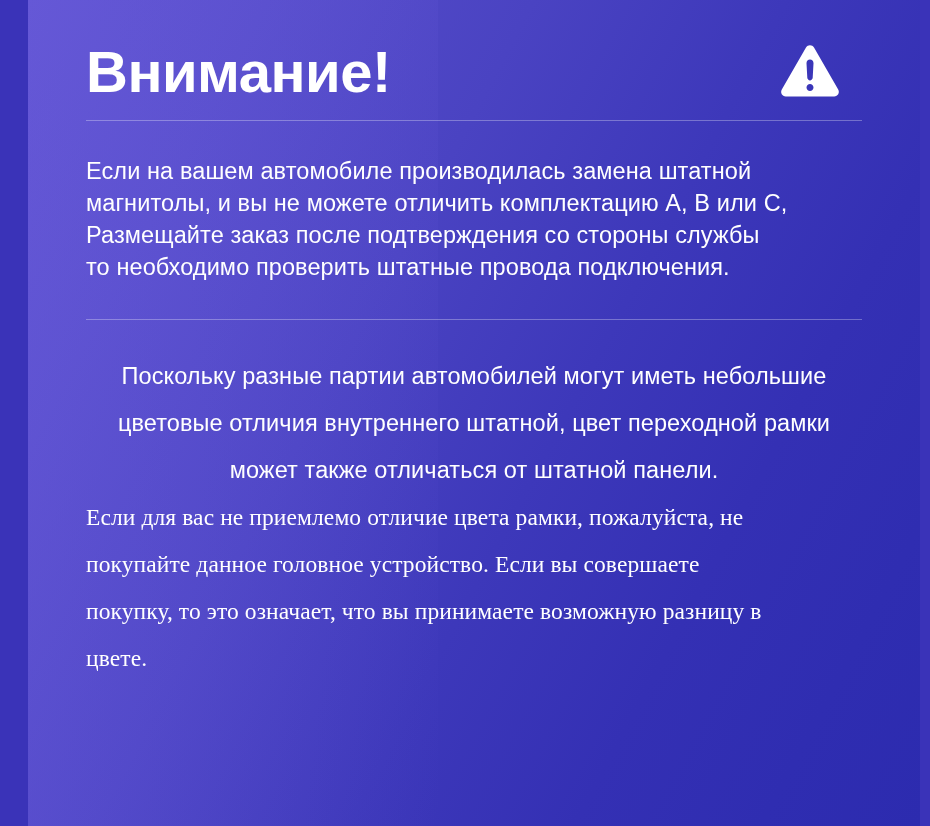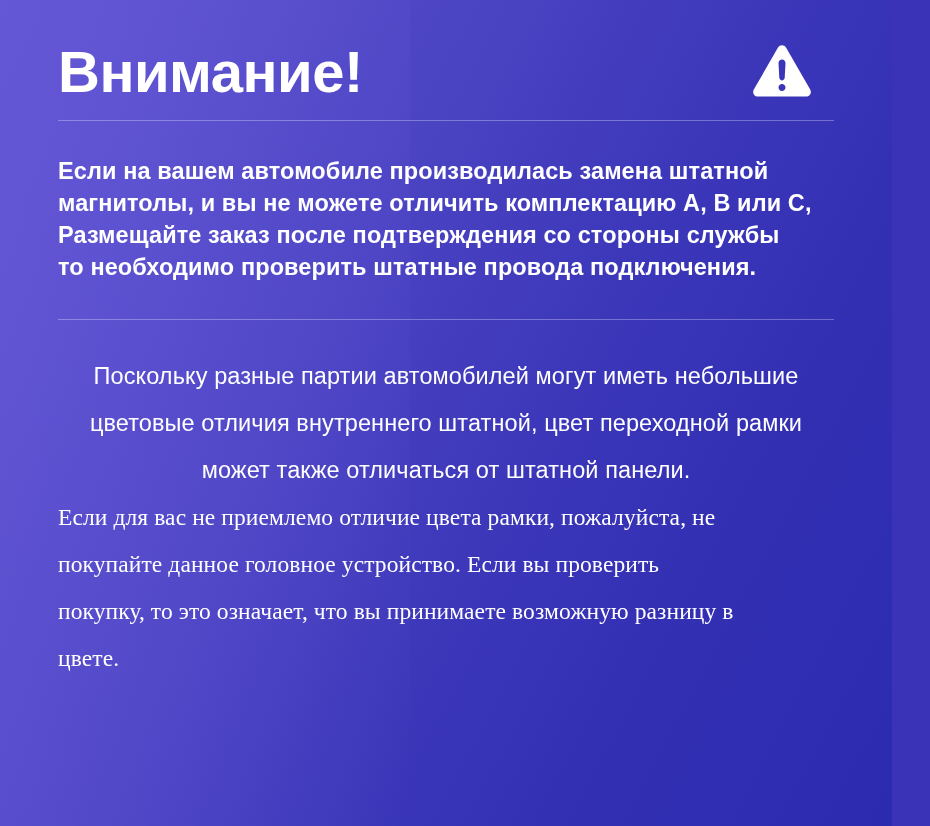--- a/index.html
+++ b/index.html
@@ -22,20 +22,21 @@
     background:
       linear-gradient(118deg,
         #5D52CE 0%,
         #554CC9 18%,
         #4A43C2 38%,
         #3D38BA 57%,
         #3430B4 74%,
         #2F2DB1 88%,
         #2C2BAF 100%);
     overflow: hidden;
+    margin-left: 28px;
   }
 
   
   #banner::before {
     content: "";
     position: absolute;
     left: 0; top: 0;
     width: 46%;
     height: 100%;
     background: linear-gradient(100deg, rgba(112,96,226,0.42) 0%, rgba(112,96,226,0.0) 100%);
@@ -82,21 +83,21 @@
   .divider-1 { margin-top: 28px; }
   .divider-2 { margin-top: 36px; }
 
   
   .para-block { color: #FFFFFF; }
 
   .block-a {
     margin-top: 34px;
     font-size: 23.5px;
     line-height: 32px;
-    font-weight: bold;
+    font-weight: normal;
     letter-spacing: 0.1px;
   }
   .block-a .line { white-space: nowrap; }
 
   .block-b {
     margin-top: 33px;
     font-size: 23.5px;
     line-height: 47px;
     font-weight: normal;
     letter-spacing: 0.1px;
@@ -143,19 +144,19 @@
     <hr class="divider divider-2">
 
     <div class="para-block block-b">
       <div class="line">Поскольку разные партии автомобилей могут иметь небольшие</div>
       <div class="line">цветовые отличия внутреннего штатной, цвет переходной рамки</div>
       <div class="line">может также отличаться от штатной панели.</div>
     </div>
 
     <div class="para-block block-c">
       <div class="line">Если для вас не приемлемо отличие цвета рамки, пожалуйста, не</div>
-      <div class="line">покупайте данное головное устройство. Если вы проверить</div>
+      <div class="line">покупайте данное головное устройство. Если вы совершаете</div>
       <div class="line">покупку, то это означает, что вы принимаете возможную разницу в</div>
       <div class="line">цвете.</div>
     </div>
 
   </div>
 </div>
 
 </body></html>

